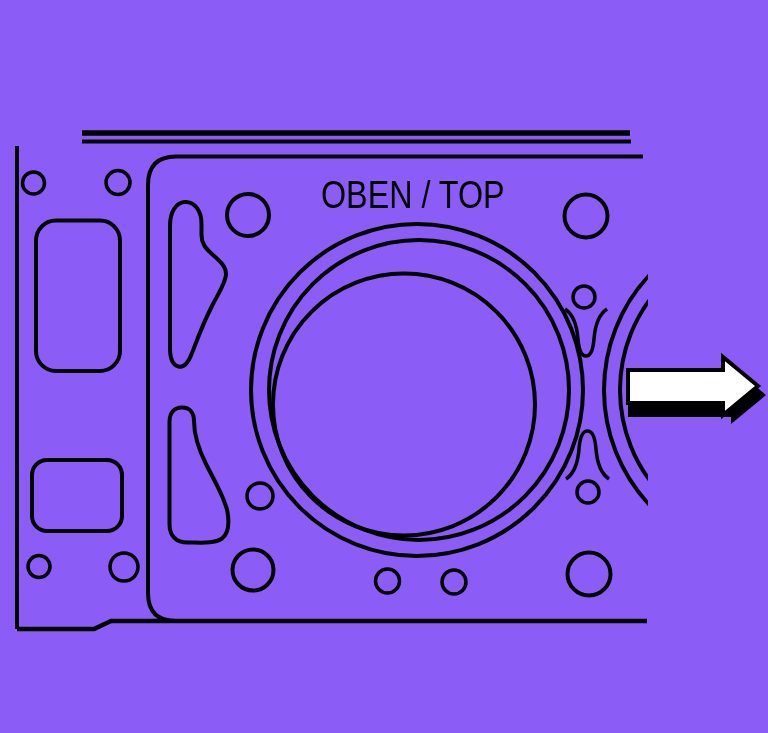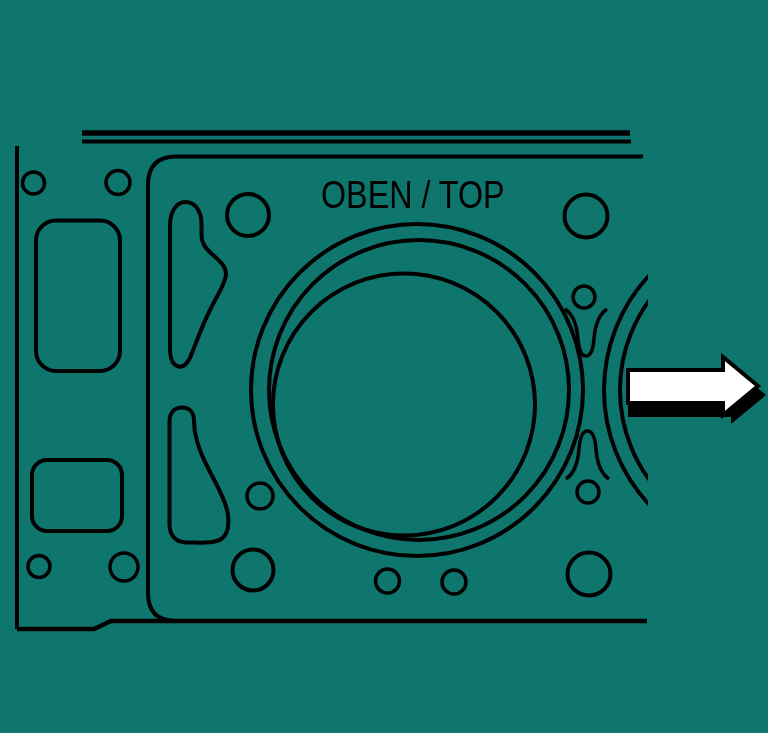--- a/index.html
+++ b/index.html
@@ -1,19 +1,19 @@
 <!DOCTYPE html>
 <html><head>
 <meta charset="utf-8">
 <style>
   html,body{margin:0;padding:0;background:#ffffff;}
   .stage{
     position:relative;
     width:768px;height:733px;
-    background:#0f766e;
+    background:#8b5cf6;
     overflow:hidden;
     font-family:"Liberation Sans", sans-serif;
   }
   svg{display:block;}
   .diagram-text{
     font-family:"Liberation Sans", sans-serif;
     font-size:38px;
     font-weight:400;
     fill:#000000;
   }

